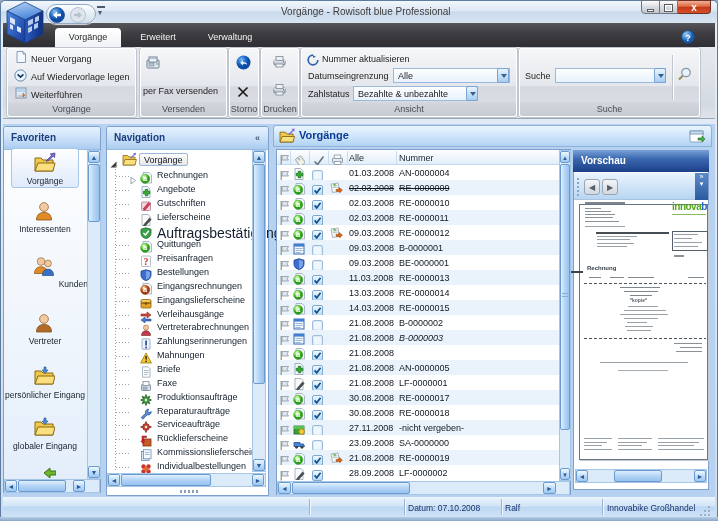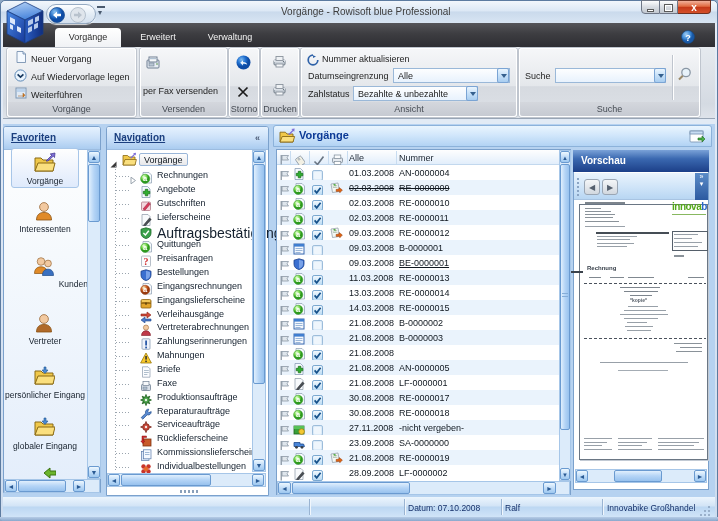--- a/index.html
+++ b/index.html
@@ -19,21 +19,21 @@
  box-shadow:inset 0 0 0 1px #ffffff, 0 0 0 1px #bfc5ce;}
 .rlabel{position:absolute;bottom:1px;left:1px;right:1px;height:14px;
  background:linear-gradient(#d4d7dd,#c6cad2);text-align:center;
  font-size:9px;color:#464c54;line-height:14px;border-radius:0 0 3px 3px;}
 .rbtn{position:absolute;font-size:9px;color:#1e1e1e;white-space:nowrap;}
 .content{position:absolute;left:3px;top:120px;width:712px;height:377px;background:#b6d2f0;}
 .lightstrip{position:absolute;left:3px;top:120px;width:712px;height:4px;background:#e2ebf5;}
 .panel{position:absolute;background:#fff;border:1px solid #7ba1cc;border-radius:3px 3px 0 0;}
 .phead{position:absolute;left:0;top:0;right:0;height:23px;border-radius:2px 2px 0 0;
  background:linear-gradient(#e6f2fe,#cce1f9 50%,#aaccf0);
- font-size:10px;font-weight:bold;color:#1a3e7e;line-height:22px;border-bottom:1px solid #9cbce0;text-decoration:underline;}
+ font-size:10px;font-weight:bold;color:#1a3e7e;line-height:22px;border-bottom:1px solid #9cbce0;}
 .vscroll{position:absolute;width:14px;background:#dcebfa;border:1px solid #a6c6e8;}
 .hscroll{position:absolute;height:14px;background:#dcebfa;border:1px solid #a6c6e8;}
 .sbtn{position:absolute;background:linear-gradient(#eef8ff,#c2ddf8 50%,#9ec8f0);
  border:1px solid #6a9ad0;border-radius:2px;color:#2a5a94;text-align:center;}
 .sthumb{position:absolute;background:linear-gradient(90deg,#e0effd,#b4d4f6 50%,#98c2ee);
  border:1px solid #6a9ad0;border-radius:2px;}
 .sthumbh{position:absolute;background:linear-gradient(#e0effd,#b4d4f6 50%,#98c2ee);
  border:1px solid #6a9ad0;border-radius:2px;}
 .combo{position:absolute;background:linear-gradient(#fdfeff,#e8f2fd);border:1px solid #9ab8d8;font-size:9px;color:#1a1a1a;}
 .dd{position:absolute;width:12px;background:linear-gradient(#eaf5fe,#c6e0f8 50%,#a8cdf0);border:1px solid #7aa4d4;border-radius:2px;}
@@ -679,21 +679,21 @@
     </svg></div>
 <div class="abs" style="left:293px;top:256px;"><svg width="12" height="12" viewBox="0 0 12 12" style="">
       <path d="M6 0.8 L11 2.2 L11 6 C11 9.2 8.8 10.8 6 11.6 C3.2 10.8 1 9.2 1 6 L1 2.2 Z" fill="#3a6fd0" stroke="#1a3f8a" stroke-width="0.8"></path>
       <path d="M6 1.8 L6 10.6 C8.2 9.8 10 8.5 10 6 L10 2.9 Z" fill="#7aa2e8"></path>
     </svg></div>
 <div class="abs" style="left:312px;top:257px;"><svg width="11" height="11" viewBox="0 0 11 11" style="">
       <rect x="0.5" y="0.5" width="10" height="10" rx="1.6" fill="#dcebf8" stroke="#9cbcda" stroke-width="1"></rect>
       <rect x="2" y="2" width="7" height="7" rx="1" fill="#eff6fc"></rect>
     </svg></div>
 <div class="abs" style="left:349px;top:258px;font-size:9px;color:#101820;">09.03.2008</div>
-<div class="abs" style="left:399px;top:258px;font-size:9px;color:#101820;text-decoration:underline;">BE-0000001</div>
+<div class="abs" style="left:399px;top:258px;font-size:9px;color:#101820;">BE-0000001</div>
 <div class="abs" style="left:277px;top:270px;width:283px;height:15px;background:#eaf3fc;"></div>
 <div class="abs" style="left:279px;top:272px;"><svg width="11" height="11" viewBox="0 0 11 11" style="">
       <line x1="2.2" y1="1" x2="2.2" y2="10.5" stroke="#7a8794" stroke-width="1.1"></line>
       <path d="M3 1.5 L9.5 1.5 L8 3.8 L9.5 6 L3 6 Z" fill="#dfe6ec" stroke="#8a97a4" stroke-width="0.8"></path>
     </svg></div>
 <div class="abs" style="left:293px;top:271px;"><svg width="12" height="12" viewBox="0 0 12 12" style="">
       <defs>
         <radialGradient id="rg7ede52" cx="35%" cy="28%">
           <stop offset="0%" stop-color="#eaffe0"></stop>
           <stop offset="55%" stop-color="#7ede52"></stop>
@@ -802,21 +802,21 @@
       <rect x="1" y="1" width="10" height="2.6" fill="#3f7ed0"></rect>
       <rect x="2.5" y="5" width="7" height="1" fill="#9ab6d8"></rect>
       <rect x="2.5" y="7" width="7" height="1" fill="#9ab6d8"></rect>
       <rect x="2.5" y="9" width="5" height="1" fill="#9ab6d8"></rect>
     </svg></div>
 <div class="abs" style="left:312px;top:332px;"><svg width="11" height="11" viewBox="0 0 11 11" style="">
       <rect x="0.5" y="0.5" width="10" height="10" rx="1.6" fill="#dcebf8" stroke="#9cbcda" stroke-width="1"></rect>
       <rect x="2" y="2" width="7" height="7" rx="1" fill="#eff6fc"></rect>
     </svg></div>
 <div class="abs" style="left:349px;top:333px;font-size:9px;color:#101820;">21.08.2008</div>
-<div class="abs" style="left:399px;top:333px;font-size:9px;color:#101820;">B-0000003</div>
+<div class="abs" style="left:399px;top:333px;font-size:9px;color:#101820;font-style:italic;">B-0000003</div>
 <div class="abs" style="left:277px;top:345px;width:283px;height:15px;background:#ffffff;"></div>
 <div class="abs" style="left:279px;top:347px;"><svg width="11" height="11" viewBox="0 0 11 11" style="">
       <line x1="2.2" y1="1" x2="2.2" y2="10.5" stroke="#7a8794" stroke-width="1.1"></line>
       <path d="M3 1.5 L9.5 1.5 L8 3.8 L9.5 6 L3 6 Z" fill="#dfe6ec" stroke="#8a97a4" stroke-width="0.8"></path>
     </svg></div>
 <div class="abs" style="left:293px;top:346px;"><svg width="12" height="12" viewBox="0 0 12 12" style="">
       <defs>
         <radialGradient id="rg7ede52" cx="35%" cy="28%">
           <stop offset="0%" stop-color="#eaffe0"></stop>
           <stop offset="55%" stop-color="#7ede52"></stop>

